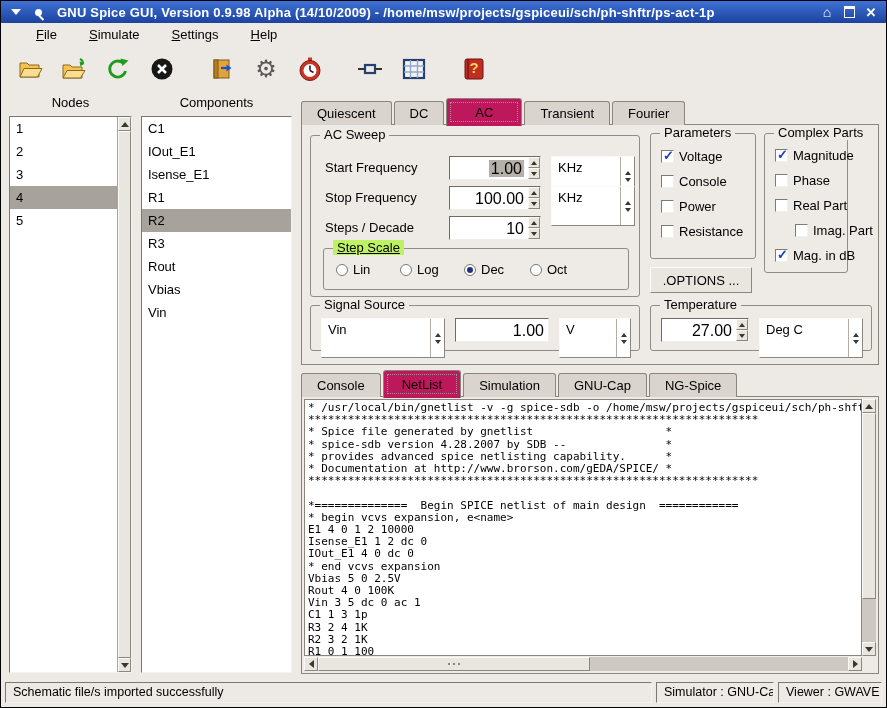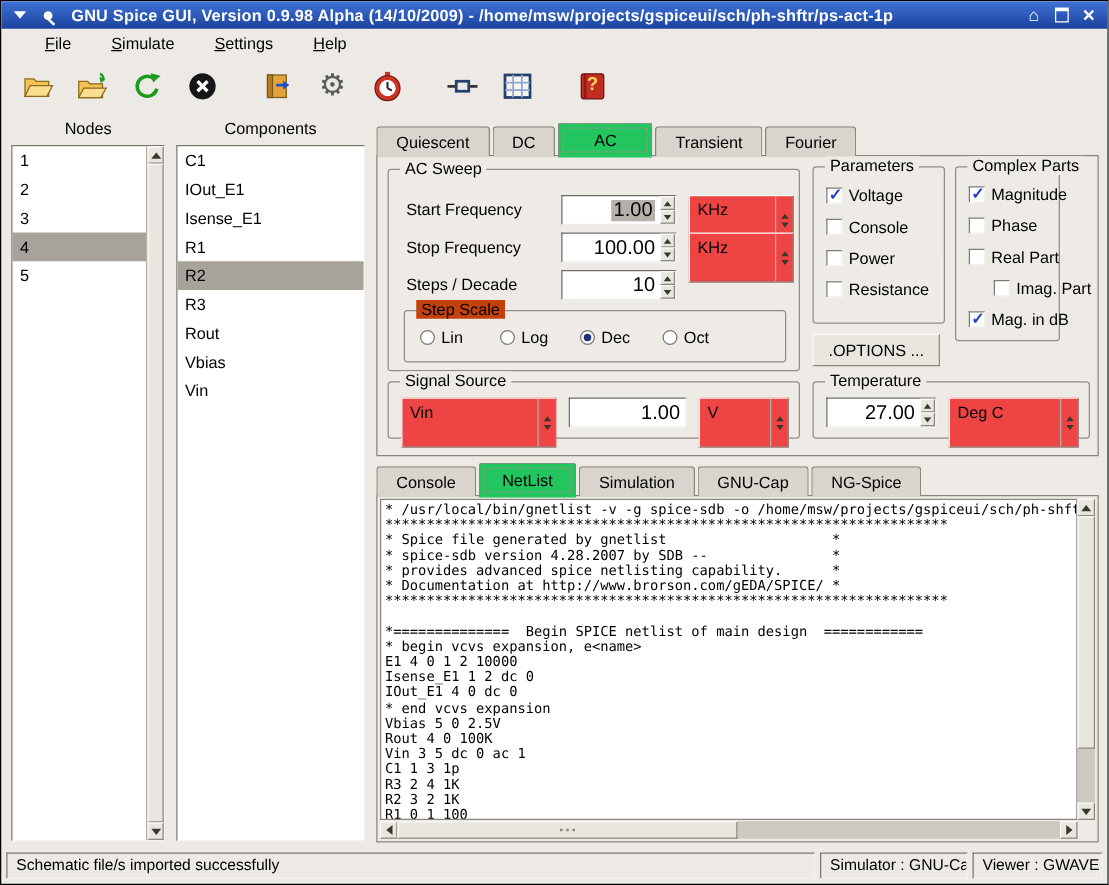--- a/index.html
+++ b/index.html
@@ -46,38 +46,38 @@
   .vsb .sb-btn { width:100%; }
   .sb-thumb { background:#e9e6e0; border:1px solid; border-color:#fbfaf7 #8a8680 #8a8680 #fbfaf7; }
   .tri-up { width:0; height:0; border-left:4px solid transparent; border-right:4px solid transparent; border-bottom:5px solid #3a372f; }
   .tri-dn { width:0; height:0; border-left:4px solid transparent; border-right:4px solid transparent; border-top:5px solid #3a372f; }
   .tri-lf { width:0; height:0; border-top:4px solid transparent; border-bottom:4px solid transparent; border-right:5px solid #3a372f; }
   .tri-rt { width:0; height:0; border-top:4px solid transparent; border-bottom:4px solid transparent; border-left:5px solid #3a372f; }
 
   
   .tabsrow { position:absolute; left:300px; height:28px; display:flex; align-items:flex-end; z-index:3; }
   .tab { font-size:13px; background:#d9d5ce; border:1px solid #8a867e; border-bottom:none; border-radius:3px 3px 0 0; padding:4px 15px; margin-right:2px; text-align:center; min-width:46px; }
-  .tab.sel { background:#22c55e; margin-bottom:-1px; padding:6px 18px; z-index:4; position:relative; outline:1px dotted #9a968e; outline-offset:-5px; }
+  .tab.sel { background:#be185d; margin-bottom:-1px; padding:6px 18px; z-index:4; position:relative; outline:1px dotted #9a968e; outline-offset:-5px; }
   .tab.sel.wide { padding:6px 28px; }
   .page { position:absolute; left:300px; width:578px; border:1px solid #8a867e; background:#eeebe6; }
 
   
   .frame { position:absolute; border:1px solid #918d85; border-radius:3px; }
   .legend { position:absolute; top:-9px; left:9px; background:#eeebe6; padding:0 4px; font-size:13px; white-space:nowrap; }
   .flabel { position:absolute; font-size:13px; white-space:nowrap; }
 
   
   .entry { position:absolute; height:24px; background:#fff; border:1px solid; border-color:#6f6c66 #f1efea #f1efea #6f6c66; display:flex; }
   .entry .val { flex:1; font-size:16px; text-align:right; padding:3px 4px 0 3px; white-space:nowrap; overflow:hidden; }
   .selbg { background:#b5b1aa; padding:0 2px; }
   .spincol { width:12px; display:flex; flex-direction:column; }
   .spb { flex:1; background:#e9e6e0; border:1px solid; border-color:#fbfaf7 #8a8680 #8a8680 #fbfaf7; display:flex; align-items:center; justify-content:center; }
   .spb .t-up { width:0;height:0;border-left:3px solid transparent;border-right:3px solid transparent;border-bottom:4px solid #3a372f; }
   .spb .t-dn { width:0;height:0;border-left:3px solid transparent;border-right:3px solid transparent;border-top:4px solid #3a372f; }
-  .combo { position:absolute; height:40px; background:#ef4444; border:1px solid; border-color:#fbfaf7 #8a8680 #8a8680 #fbfaf7; display:flex; }
+  .combo { position:absolute; height:40px; background:#ffffff; border:1px solid; border-color:#fbfaf7 #8a8680 #8a8680 #fbfaf7; display:flex; }
   .combo .cval { flex:1; font-size:13px; padding:3px 2px 0 6px; white-space:nowrap; overflow:hidden; }
   .combo .carr { width:14px; border-left:1px solid #b2aea7; display:flex; flex-direction:column; align-items:center; justify-content:center; gap:3px; }
   .carr .t-up { width:0;height:0;border-left:3px solid transparent;border-right:3px solid transparent;border-bottom:4px solid #3a372f; }
   .carr .t-dn { width:0;height:0;border-left:3px solid transparent;border-right:3px solid transparent;border-top:4px solid #3a372f; }
   .pushbtn { position:absolute; background:#e9e6e0; border:1px solid; border-color:#fbfaf7 #8a8680 #8a8680 #fbfaf7; font-size:13px; display:flex; align-items:center; justify-content:center; font-family:"Liberation Sans",sans-serif; }
 
   .ckrow { position:absolute; display:flex; align-items:center; }
   .cb { width:13px; height:13px; background:#fff; border:1px solid; border-color:#7e7b74 #f2f0ea #f2f0ea #7e7b74; position:relative; flex:none; }
   .cb.on::after { content:"\2713"; position:absolute; left:1px; top:-3px; font-size:13px; font-weight:bold; color:#1e40c4; }
   .rd { width:12px; height:12px; border-radius:50%; background:#fff; border:1px solid #7b7871; display:flex; align-items:center; justify-content:center; flex:none; }
@@ -287,21 +287,21 @@
           <span class="spb">
               <span class="t-up"></span>
             </span>
           <span class="spb">
               <span class="t-dn"></span>
             </span>
         </span>
       </div>
 
       <div class="frame" style="left:12px;top:112px;width:306px;height:42px;">
-        <span class="legend" style="background:#c2410c;">Step Scale</span>
+        <span class="legend" style="background:#bef264;text-decoration:underline;">Step Scale</span>
         <div class="ckrow" style="left:12px;top:13px;">
           <span class="rd"></span>
           <span class="cklabel">Lin</span>
         </div>
         <div class="ckrow" style="left:76px;top:13px;">
           <span class="rd"></span>
           <span class="cklabel">Log</span>
         </div>
         <div class="ckrow" style="left:140px;top:13px;">
           <span class="rd on"></span>

